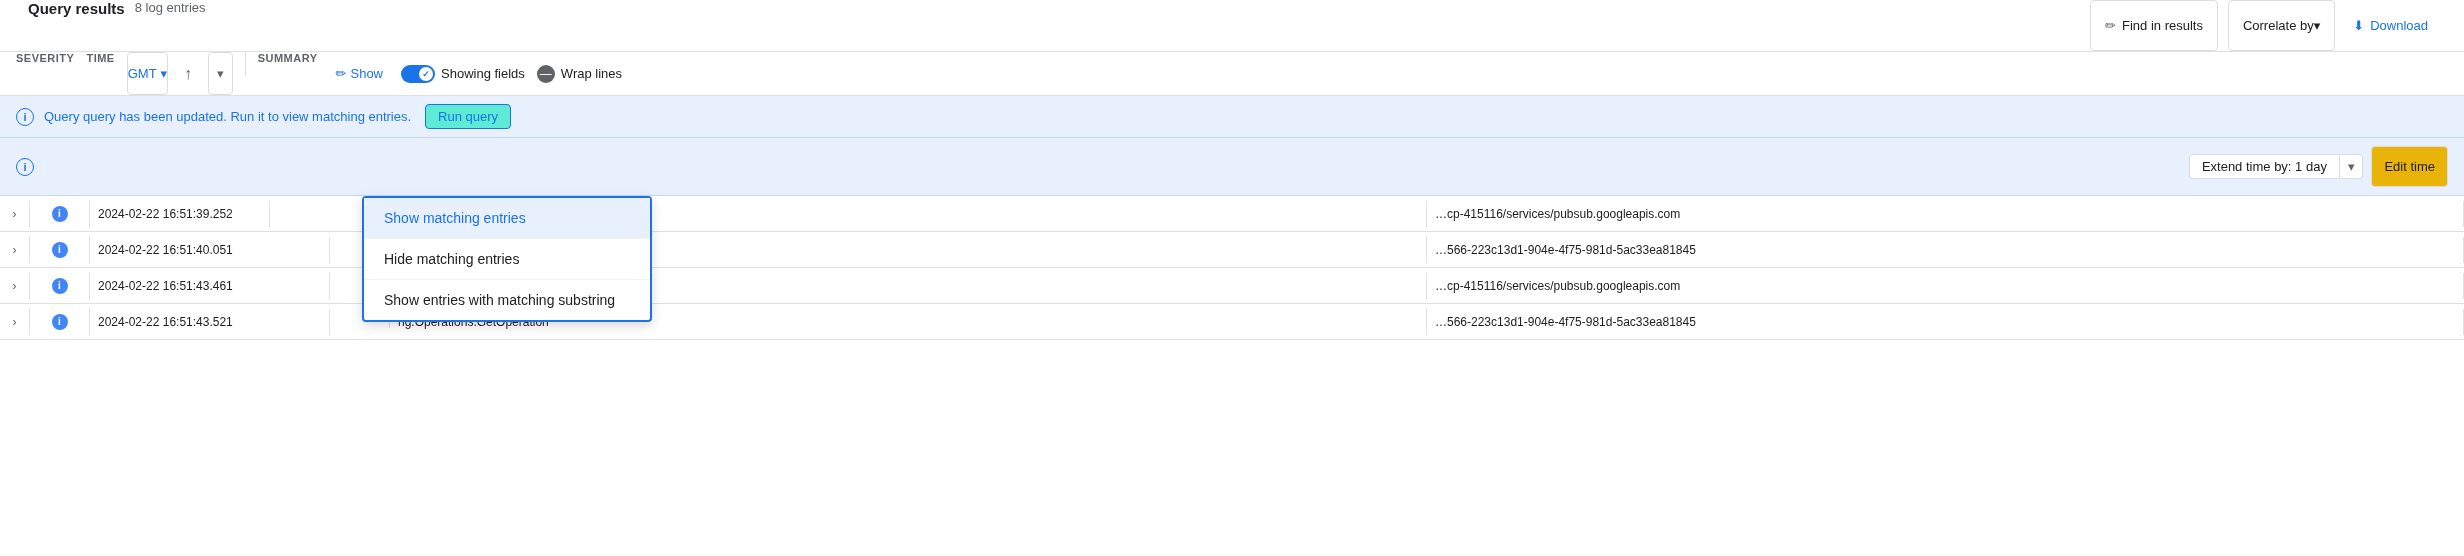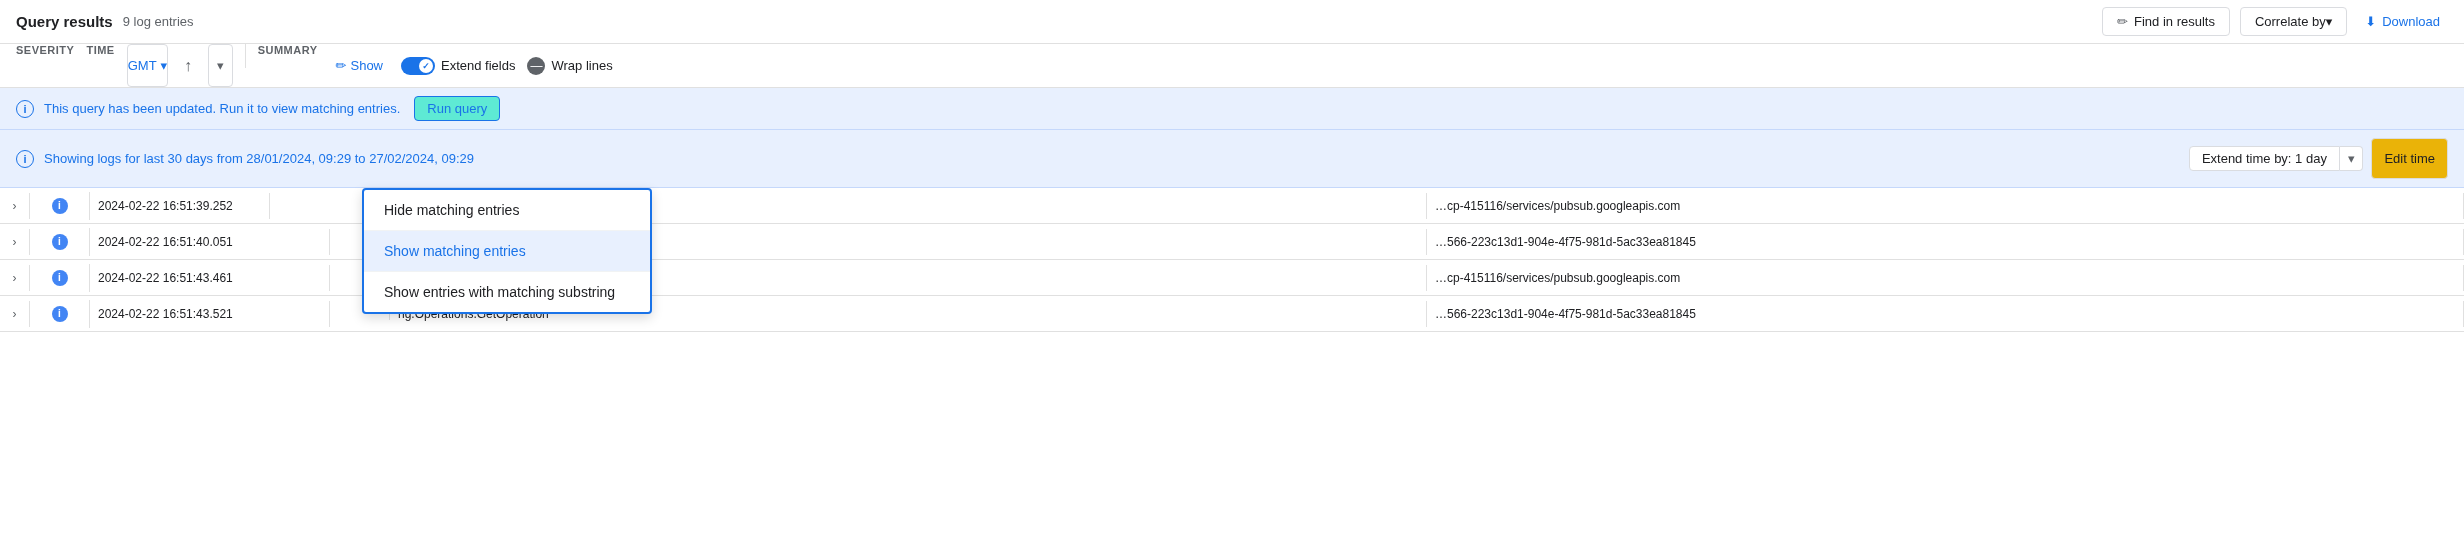--- a/index.html
+++ b/index.html
@@ -7,23 +7,22 @@
       font-family: 'Google Sans', Arial, sans-serif;
       font-size: 13px;
       background: #fff;
       color: #202124;
       overflow: hidden;
     }
 
     
     .header-bar {
       display: flex;
-      align-items: center;
-      padding: 0 16px;
-      height: 44px;
+      padding: 0 28px;
+      height: 52px;
       border-bottom: 1px solid #e0e0e0;
       background: #fff;
     }
     .header-title {
       font-weight: 600;
       font-size: 15px;
       color: #202124;
       white-space: nowrap;
     }
     .header-subtitle {
@@ -322,21 +321,21 @@
     .dropdown-item.active {
       background: #e8f0fe;
       color: #1a73e8;
     }
   </style>
 </head>
 <body>
 
 <div class="header-bar">
   <span class="header-title">Query results</span>
-  <span class="header-subtitle">9 log entries</span>
+  <span class="header-subtitle">8 log entries</span>
   <div class="header-spacer"></div>
   <button class="find-in-results-btn">
     <span style="color:#5f6368;">✏</span>
     <span>Find in results</span>
   </button>
   <button class="correlate-btn">
     <span>Correlate by</span>
     <span>▾</span>
   </button>
   <button class="download-btn">
@@ -359,37 +358,36 @@
   <button class="edit-btn">
     <span>✏</span>
     <span>Show</span>
   </button>
   <div class="toggle-container">
     <div class="toggle-switch">
       <div class="toggle-knob">
         <span class="toggle-check">✓</span>
       </div>
     </div>
-    <span class="toggle-label">Extend fields</span>
+    <span class="toggle-label">Showing fields</span>
   </div>
   <div style="display:flex;align-items:center;gap:6px;">
     <div class="wrap-icon">—</div>
     <span class="wrap-label">Wrap lines</span>
   </div>
 </div>
 
 <div class="info-banner">
   <div class="info-icon">i</div>
-  <span class="info-text">This query has been updated. Run it to view matching entries.</span>
+  <span class="info-text">Query query has been updated. Run it to view matching entries.</span>
   <button class="run-query-btn">Run query</button>
 </div>
 
 <div class="info-banner">
   <div class="info-icon">i</div>
-  <span class="info-text">Showing logs for last 30 days from 28/01/2024, 09:29 to 27/02/2024, 09:29</span>
   <div style="margin-left:auto;display:flex;align-items:center;">
     <button class="extend-time-btn">Extend time by: 1 day</button>
     <button class="extend-dropdown-btn">▾</button>
     <button class="edit-time-btn">Edit time</button>
   </div>
 </div>
 
 <div class="table-container">
 
   <div>
@@ -441,18 +439,18 @@
       <div class="td" style="grid-column: span 2;">
         <span>2024-02-22 16:51:43.521</span>
       </div>
       <div class="td"></div>
       <div class="td">ng.Operations.GetOperation</div>
       <div class="td">…566-223c13d1-904e-4f75-981d-5ac33ea81845</div>
     </div>
   </div>
 
   <div class="dropdown-menu">
+    <div class="dropdown-item active">Show matching entries</div>
     <div class="dropdown-item">Hide matching entries</div>
-    <div class="dropdown-item active">Show matching entries</div>
     <div class="dropdown-item">Show entries with matching substring</div>
   </div>
 
 </div>
 
 </body></html>

